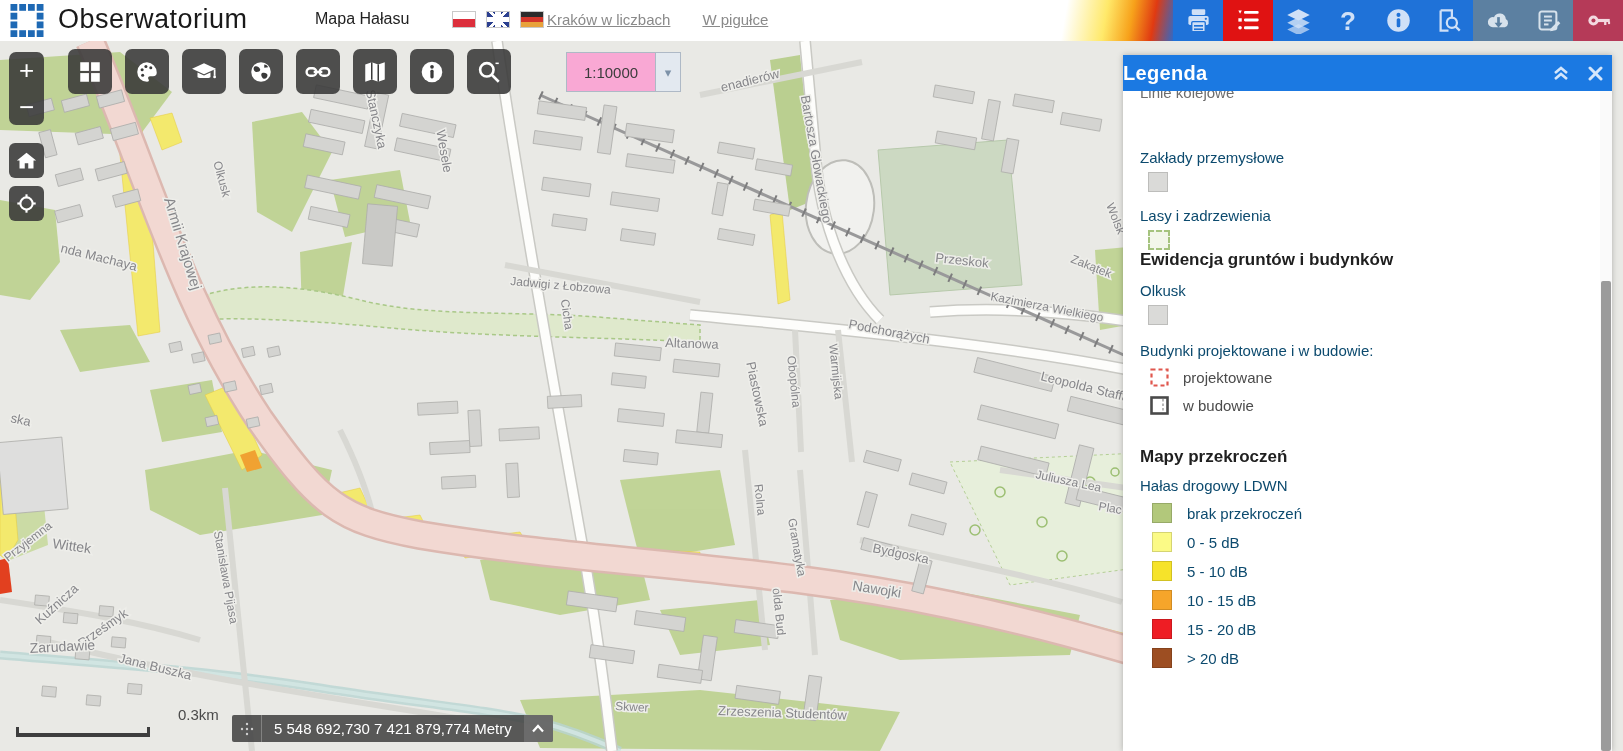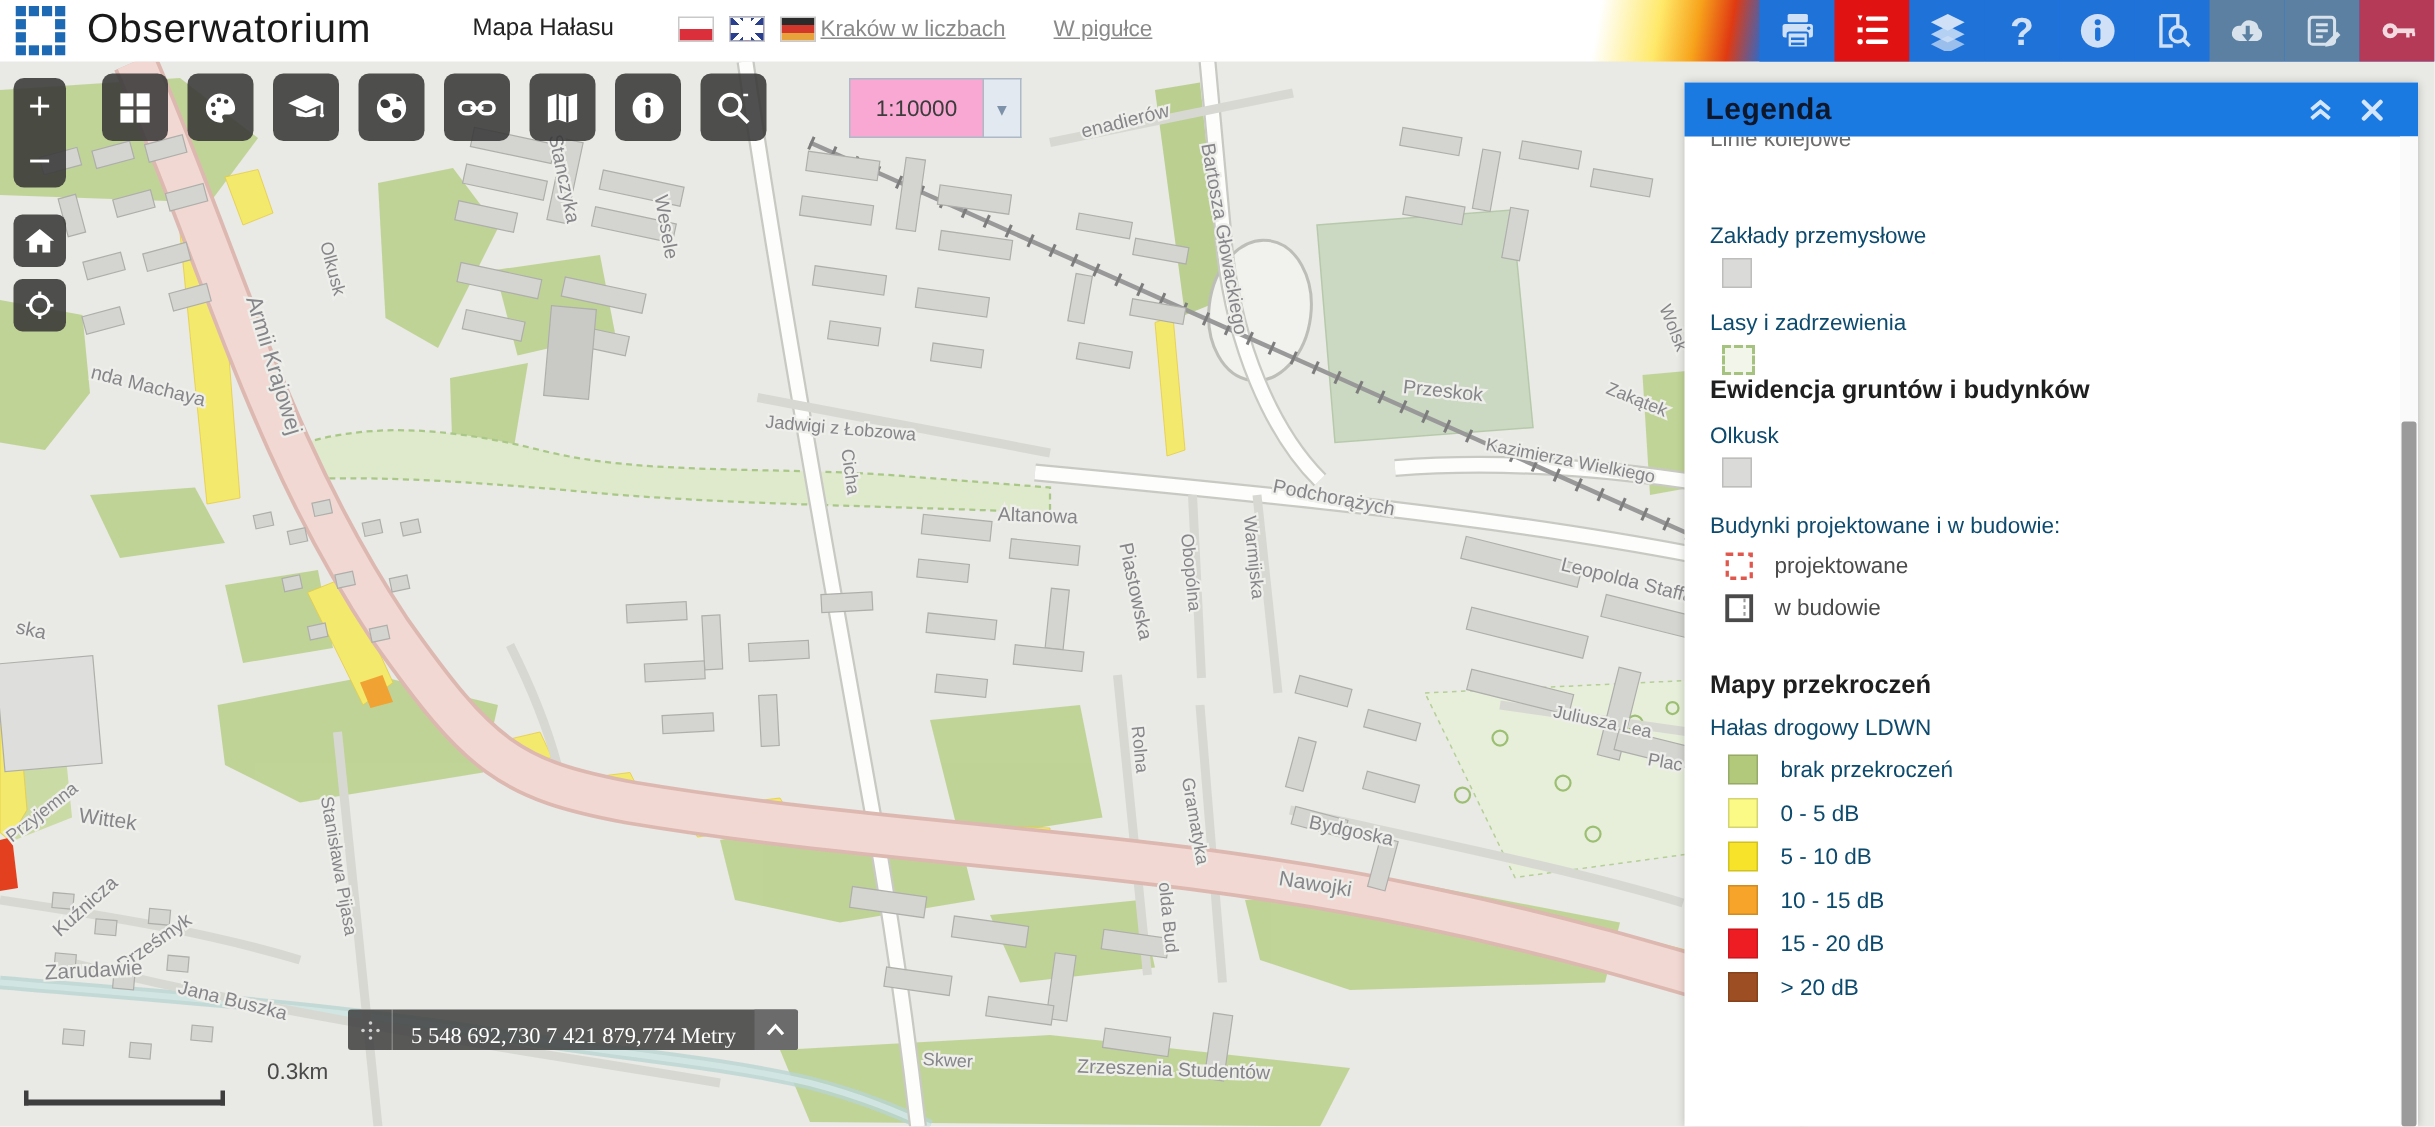--- a/index.html
+++ b/index.html
@@ -49,22 +49,22 @@
   .mt-btn svg { width:26px; height:26px; }
   .scalebox { position:absolute; left:566px; top:52px; height:40px; display:flex; z-index:20; }
   .scale-value { width:90px; background:#f9a8d4; border:1px solid #aeb9c6; font-size:15px; color:#3c3c3c;
     display:flex; align-items:center; justify-content:center; }
   .scale-arrow { width:25px; background:#e3e9f0; border:1px solid #aeb9c6; border-left:none; color:#7d92a8; font-size:13px;
     display:flex; align-items:center; justify-content:center; cursor:pointer; }
 
   
   .legend { position:absolute; left:1123px; top:55px; width:489px; height:696px; background:#fff; z-index:30;
     box-shadow:0 0 6px rgba(0,0,0,.25); }
-  .legend-header { position:absolute; left:0; top:0; right:0; height:36px; background:#1b79e2; color:#0f172a;
-    display:flex; align-items:center; padding:0 14px; }
+  .legend-header { position:absolute; left:0; top:0; right:0; height:36px; background:#1b79e2; color:#ffffff;
+    display:flex; align-items:center; padding:0 0; }
   .legend-title { font-size:20px; font-weight:bold; letter-spacing:.3px; }
   .legend-header .spacer { flex:1; }
   .lh-btn { width:34px; height:30px; display:flex; align-items:center; justify-content:center; cursor:pointer; color:#d4e6fb; }
   .legend-body { position:absolute; left:0; top:36px; right:12px; bottom:0; overflow:hidden; padding:0 0 0 17px; color:#4b4b4b; }
   .clipped-item { height:12px; overflow:hidden; }
   .clipped-item span { display:block; margin-top:-7px; font-size:15px; color:#6d6d6d; }
   .leg-label { font-size:15px; color:#0c4a6e; }
   .leg-swatch { width:20px; height:20px; margin:6px 0 0 8px; }
   .swatch-gray { background:#dadad8; border:1px solid #bdbdbb; }
   .swatch-forest { background:#f2f6ea; border:2px dashed #a5c37e; width:22px; height:20px; }
@@ -74,22 +74,22 @@
   .mini-icon { width:19px; height:19px; }
   .noise-row { display:flex; align-items:center; gap:15px; margin:9px 0 0 12px; }
   .noise-swatch { width:20px; height:20px; border:1px solid rgba(0,0,0,.15); }
   .legend-scrollbar { position:absolute; right:0; top:36px; bottom:0; width:12px; background:#fafafa; }
   .legend-thumb { position:absolute; left:1px; right:1px; top:190px; bottom:0; background:#9b9b9b; border-radius:2px; }
 
   
   .scalebar { position:absolute; left:16px; top:727px; width:134px; height:10px;
     border-left:3px solid #3e3e3e; border-right:3px solid #3e3e3e; border-bottom:4px solid #3e3e3e; z-index:20; }
   .scalebar-label { position:absolute; left:141px; top:706px; font-size:15px; color:#4a4a4a; z-index:20;margin-left:37px; }
-  .coordbar { position:absolute; left:232px; top:673px; height:27px; background:rgba(62,62,62,.85); border-radius:2px;
-    display:flex; align-items:flex-end; z-index:20;font-family:Liberation Serif, serif; }
+  .coordbar { position:absolute; left:232px; top:715px; height:27px; background:rgba(62,62,62,.85); border-radius:2px;
+    display:flex; align-items:center; z-index:20; }
   .coord-grip { width:30px; height:27px; display:flex; align-items:center; justify-content:center; border-right:1px solid rgba(255,255,255,.25); }
   .coord-text { color:#fff; font-size:15px; padding:0 12px; white-space:nowrap; }
   .coord-toggle { width:29px; height:27px; background:rgba(110,110,110,.85); display:flex; align-items:center; justify-content:center; cursor:pointer; border-radius:0 2px 2px 0; }
 </style>
 </head>
 <body>
 
 <div class="stage">
 
   <svg class="map" viewBox="0 41 1623 710">

